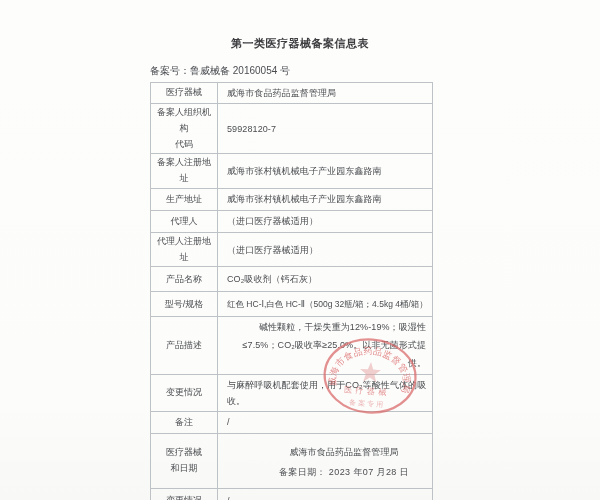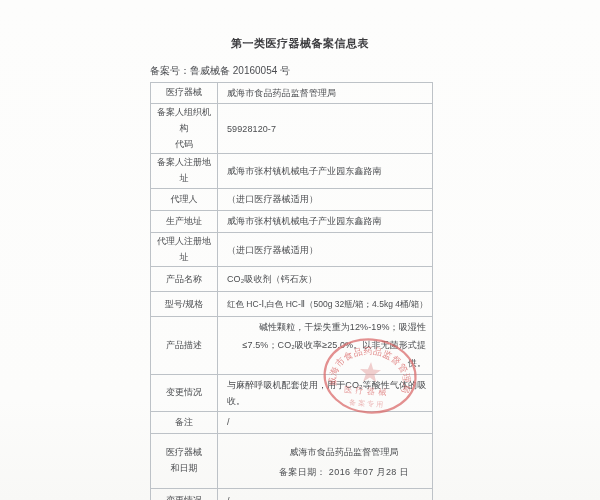--- a/index.html
+++ b/index.html
@@ -66,26 +66,26 @@
       <tr class="h37">
         <td class="lbl">备案人组织机构
 代码</td>
         <td class="val">59928120-7</td>
       </tr>
       <tr class="h21">
         <td class="lbl">备案人注册地址</td>
         <td class="val">威海市张村镇机械电子产业园东鑫路南</td>
       </tr>
       <tr class="h22">
+        <td class="lbl">生产地址</td>
+        <td class="val">威海市张村镇机械电子产业园东鑫路南</td>
+      </tr>
+      <tr class="h22">
         <td class="lbl">代理人</td>
         <td class="val">（进口医疗器械适用）</td>
-      </tr>
-      <tr class="h22">
-        <td class="lbl">生产地址</td>
-        <td class="val">威海市张村镇机械电子产业园东鑫路南</td>
       </tr>
       <tr class="h22">
         <td class="lbl">代理人注册地址</td>
         <td class="val">（进口医疗器械适用）</td>
       </tr>
       <tr class="h25">
         <td class="lbl">产品名称</td>
         <td class="val">CO₂吸收剂（钙石灰）</td>
       </tr>
       <tr class="h25">
@@ -102,21 +102,21 @@
       </tr>
       <tr class="h21">
         <td class="lbl">备注</td>
         <td class="val">/</td>
       </tr>
       <tr class="h55">
         <td class="lbl">医疗器械
 和日期</td>
         <td class="val unit-cell">
           <div class="u-line">威海市食品药品监督管理局</div>
-          <div class="d-line">备案日期：  2016 年07 月28 日</div>
+          <div class="d-line">备案日期：  2023 年07 月28 日</div>
         </td>
       </tr>
       <tr class="h26">
         <td class="lbl">变更情况</td>
         <td class="val">/</td>
       </tr>
     </tbody>
   </table>
 
   <div class="stamp">

